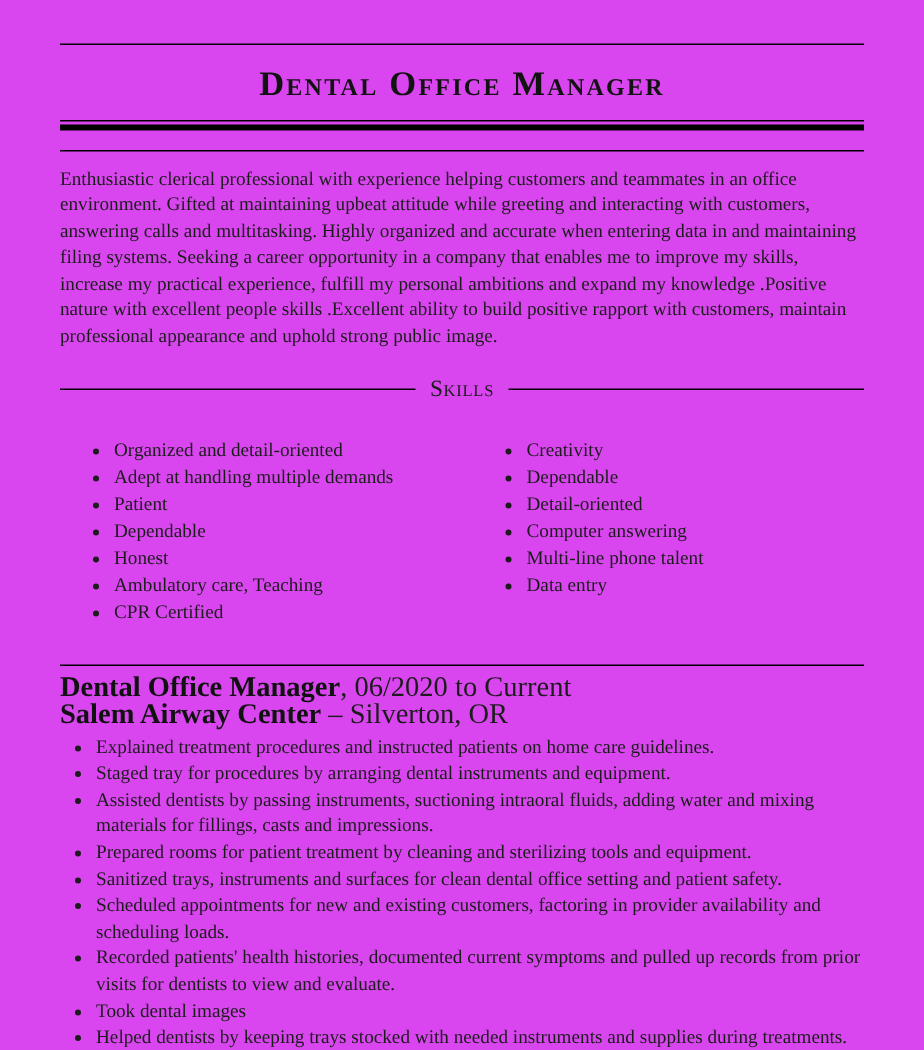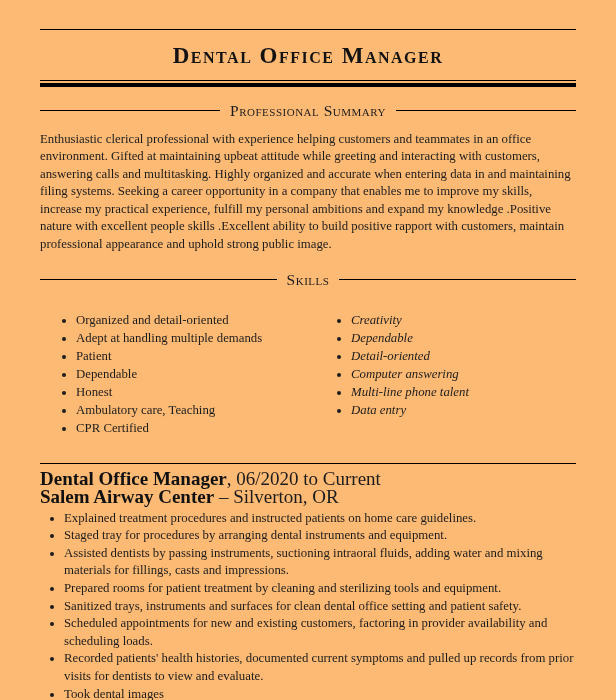--- a/index.html
+++ b/index.html
@@ -2,21 +2,21 @@
 <html><head>
 <meta charset="utf-8">
 <style>
   html, body { margin: 0; padding: 0; background: #ffffff; }
   .page {
     position: relative;
     width: 616px;
     height: 700px;
     box-sizing: border-box;
     padding: 0 40px;
-    background: #fdba74;
+    background: #d946ef;
     overflow: hidden;
     font-family: "Liberation Serif", serif;
     color: #1c1c1c;
   }
   .top-rule { margin-top: 29px; height: 0; border-top: 1.5px solid #000; }
   .doc-title {
     margin-top: 11px;
     text-align: center;
     font-variant: small-caps;
     font-weight: bold;
@@ -47,21 +47,21 @@
   .summary-text {
     margin-top: 10px;
     font-size: 12.8px;
     line-height: 17.6px;
   }
 
   .skills-cols { display: flex; margin-top: 9px; }
   ul.blist { margin: 12px; padding: 0 0 0 24px; list-style: disc; }
   ul.blist li { font-size: 12.8px; line-height: 18px; padding: 0; margin: 0; }
   .skills-col-left { flex: 0 0 227px; }
-  .skills-col-right { flex: 1; font-style: italic; }
+  .skills-col-right { flex: 1; }
 
   .job-lines { margin-top: 6px; font-size: 19px; line-height: 18.5px; }
   .b { font-weight: bold; color: #111; }
 
   ul.duties { margin: 3px 0 0 0; padding: 0 0 0 24px; list-style: disc; }
   ul.duties li { font-size: 12.8px; line-height: 17.6px; padding: 0; margin: 0; }
 </style>
 </head>
 <body>
 
@@ -71,21 +71,20 @@
 
   <div class="doc-title">Dental Office Manager</div>
 
   <div class="title-underline">
     <div class="thin"></div>
     <div class="thick"></div>
   </div>
 
   <div class="section-header sh-summary">
     <div class="line"></div>
-    <div class="label">Professional Summary</div>
     <div class="line"></div>
   </div>
 
   <div class="summary-text">Enthusiastic clerical professional with experience helping customers and teammates in an office environment. Gifted at maintaining upbeat attitude while greeting and interacting with customers, answering calls and multitasking. Highly organized and accurate when entering data in and maintaining filing systems. Seeking a career opportunity in a company that enables me to improve my skills, increase my practical experience, fulfill my personal ambitions and expand my knowledge .Positive nature with excellent people skills .Excellent ability to build positive rapport with customers, maintain professional appearance and uphold strong public image.</div>
 
   <div class="section-header sh-skills">
     <div class="line"></div>
     <div class="label">Skills</div>
     <div class="line"></div>
   </div>

